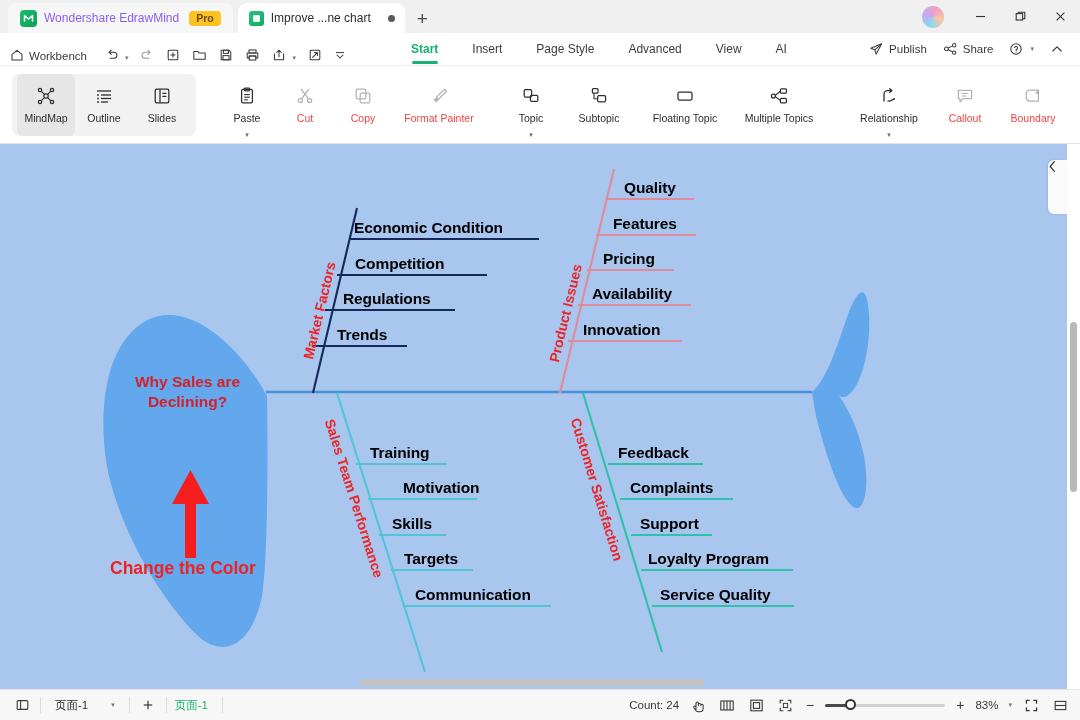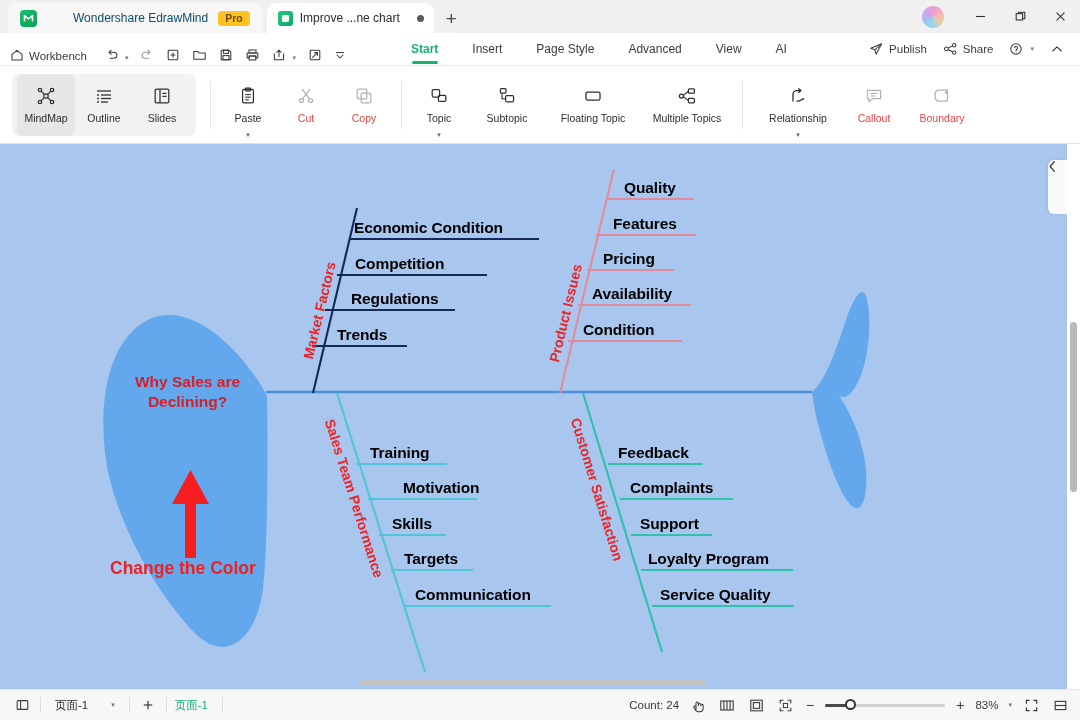--- a/index.html
+++ b/index.html
@@ -23,21 +23,21 @@
     height: 30px; padding: 0 12px 0 12px;
     background: #f7f7f7;
     border-top-left-radius: 8px; border-top-right-radius: 8px;
     margin-left: 8px;
   }
   .logo-sq {
     width: 17px; height: 17px; border-radius: 4px;
     background: linear-gradient(135deg,#19bf6c,#0f9f56);
     display: flex; align-items: center; justify-content: center;
   }
-  .tb-app-name { font-size: 12px; color: #0c4a6e; margin-left: 29px; }
+  .tb-app-name { font-size: 12px; color: #8b5cf6; }
   .pro-badge {
     background: #ffc220; color: #6a4a00; font-size: 10.5px; font-weight: bold;
     padding: 1.5px 7px; border-radius: 4px; margin-left: 3px;
   }
   .doc-tab {
     display: flex; align-items: center; gap: 7px;
     height: 30px; padding: 0 10px 0 11px;
     background: #ffffff;
     border-top-left-radius: 9px; border-top-right-radius: 9px;
     margin-left: 5px; min-width: 150px;
@@ -407,20 +407,29 @@
       </div>
       <div class="rbtn disabled">
         <span class="rbtn-ic">
           <svg width="20" height="20" viewBox="0 0 20 20">
               <rect x="3.2" y="3.2" width="9.6" height="9.6" rx="1.2" fill="none" stroke="#b3b3b3" stroke-width="1.25"></rect>
               <rect x="7.2" y="7.2" width="9.6" height="9.6" rx="1.2" fill="none" stroke="#b3b3b3" stroke-width="1.25"></rect>
             </svg>
         </span>
         <span class="rbtn-lbl">Copy</span>
       </div>
+      <div class="rbtn xwide disabled">
+        <span class="rbtn-ic">
+          <svg width="20" height="20" viewBox="0 0 20 20">
+              <path d="M15.6 3.2L7.4 11.4l2 2 8.2-8.2z" fill="none" stroke="#b3b3b3" stroke-width="1.25" stroke-linejoin="round"></path>
+              <path d="M7.2 11.6l-2.6 2.2 2.6 2.8 2.4-2.6z" fill="#b3b3b3"></path>
+            </svg>
+        </span>
+        <span class="rbtn-lbl">Format Painter</span>
+      </div>
     </div>
 
     <div class="vsep"></div>
 
     <div class="rgroup">
       <div class="rbtn">
         <span class="rbtn-ic">
           <svg width="20" height="20" viewBox="0 0 20 20">
               <rect x="3.2" y="3.6" width="7.4" height="7.4" rx="1.2" fill="none" stroke="#2e2e2e" stroke-width="1.25"></rect>
               <rect x="9.4" y="9.4" width="7.4" height="6" rx="1.2" fill="none" stroke="#2e2e2e" stroke-width="1.25"></rect>
@@ -564,28 +573,28 @@
       <div>Declining?</div>
     </div>
 
     <div class="branch-lbl" style="left:300px; top:213px; transform: rotate(-76.5deg);">Market Factors</div>
     <div class="branch-lbl" style="left:546px; top:216px; transform: rotate(-76.5deg);">Product Issues</div>
     <div class="branch-lbl" style="left:337px; top:273px; transform: rotate(72.5deg);">Sales Team Performance</div>
     <div class="branch-lbl" style="left:583px; top:272px; transform: rotate(73deg);">Customer Satisfaction</div>
 
     <div class="dlabel cause-lbl" style="left:354px; top:75px;">Economic Condition</div>
     <div class="dlabel cause-lbl" style="left:355px; top:111px;">Competition</div>
-    <div class="dlabel cause-lbl" style="left:343px; top:146px;margin-left:8px;">Regulations</div>
+    <div class="dlabel cause-lbl" style="left:343px; top:146px;">Regulations</div>
     <div class="dlabel cause-lbl" style="left:337px; top:182px;">Trends</div>
 
     <div class="dlabel cause-lbl" style="left:624px; top:35px;">Quality</div>
     <div class="dlabel cause-lbl" style="left:613px; top:71px;">Features</div>
     <div class="dlabel cause-lbl" style="left:603px; top:106px;">Pricing</div>
     <div class="dlabel cause-lbl" style="left:592px; top:141px;">Availability</div>
-    <div class="dlabel cause-lbl" style="left:583px; top:177px;">Condition</div>
+    <div class="dlabel cause-lbl" style="left:583px; top:177px;">Innovation</div>
 
     <div class="dlabel cause-lbl" style="left:370px; top:300px;">Training</div>
     <div class="dlabel cause-lbl" style="left:403px; top:335px;">Motivation</div>
     <div class="dlabel cause-lbl" style="left:392px; top:371px;">Skills</div>
     <div class="dlabel cause-lbl" style="left:404px; top:406px;">Targets</div>
     <div class="dlabel cause-lbl" style="left:415px; top:442px;">Communication</div>
 
     <div class="dlabel cause-lbl" style="left:618px; top:300px;">Feedback</div>
     <div class="dlabel cause-lbl" style="left:630px; top:335px;">Complaints</div>
     <div class="dlabel cause-lbl" style="left:640px; top:371px;">Support</div>

